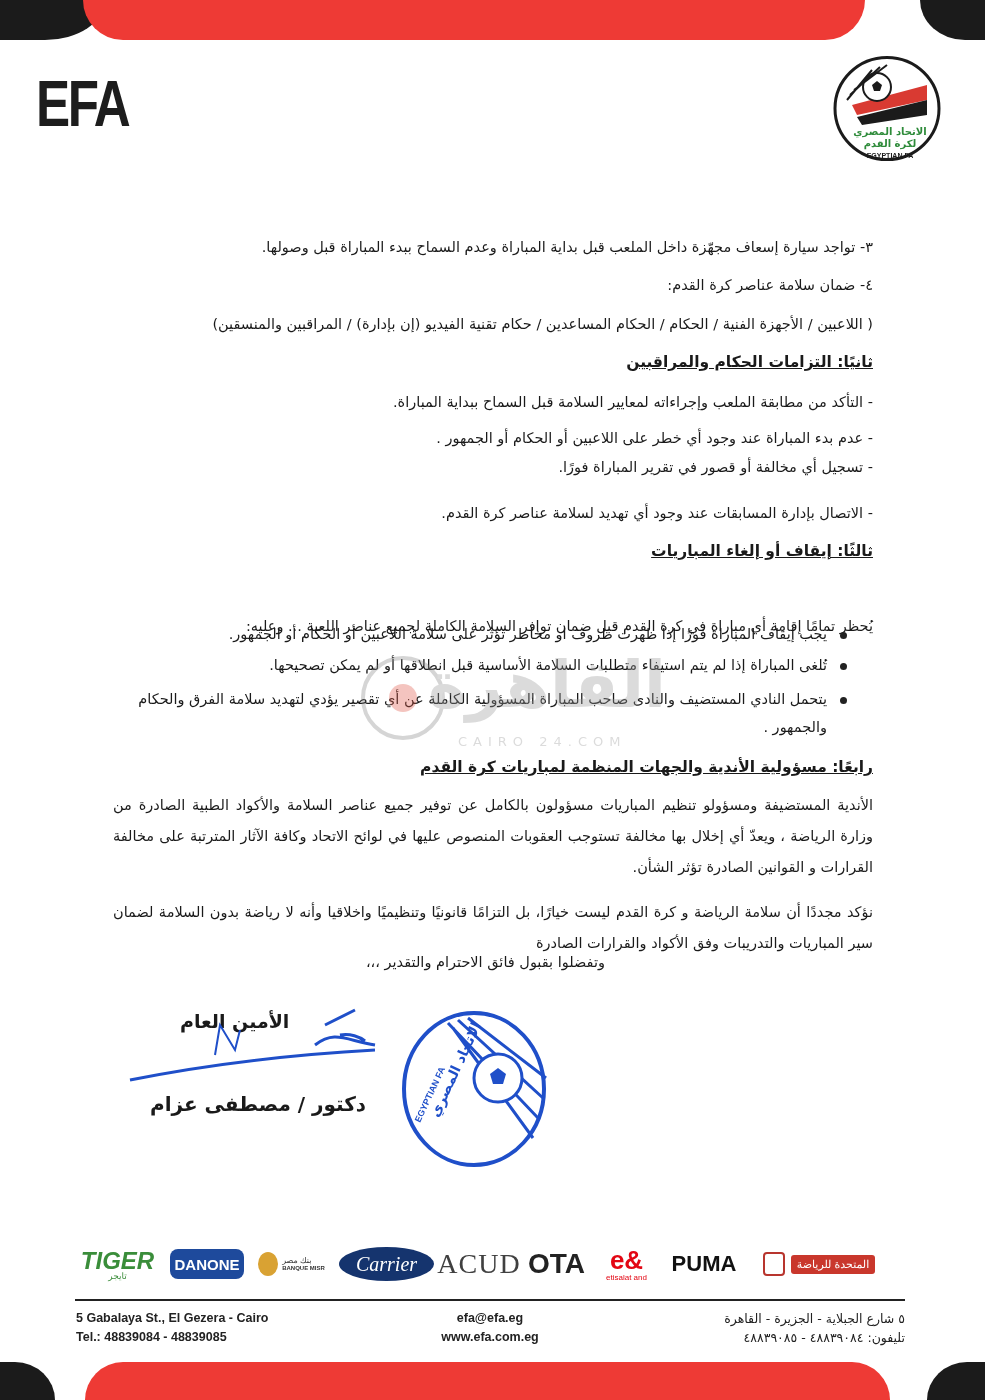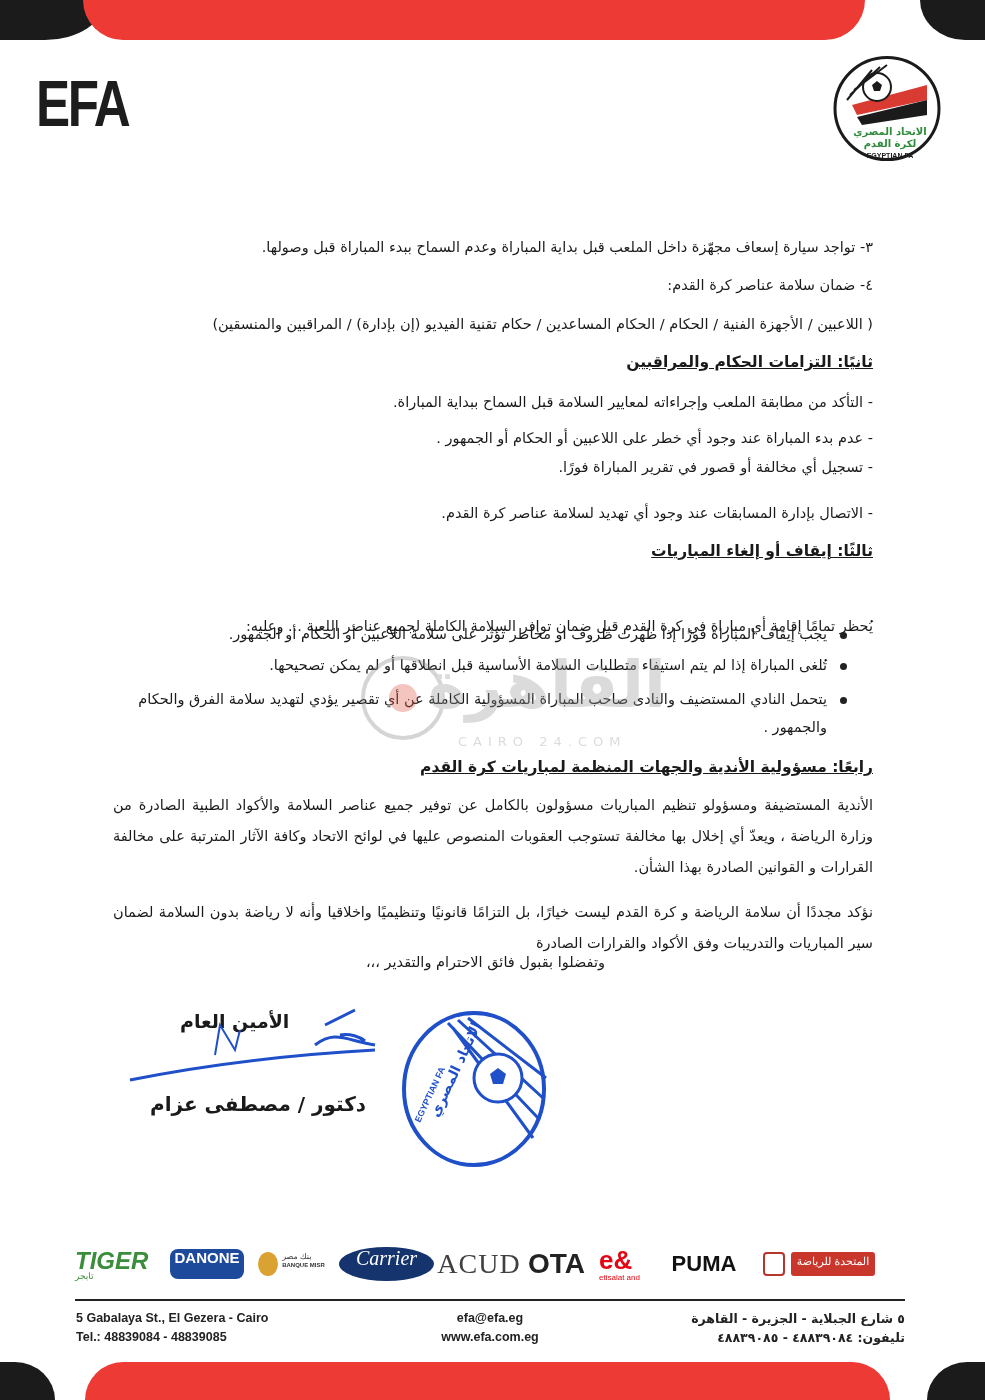--- a/index.html
+++ b/index.html
@@ -17,25 +17,25 @@
   .para { right:112px; width:760px; direction:rtl; text-align:justify; text-align-last:right; font-size:14.5px; line-height:31px; }
   .watermark { left:358px; top:648px; width:270px; height:110px; opacity:0.35; }
   .wm-text { font-size:13px; letter-spacing:6px; color:#999; }
   .sig-title { left:180px; top:1010px; font-weight:bold; font-size:19px; direction:rtl; }
   .sig-name { left:150px; top:1092px; font-weight:bold; font-size:20px; direction:rtl; }
   .stamp { left:398px; top:1008px; width:152px; height:162px; }
   .sponsors { left:75px; top:1238px; width:840px; height:52px; display:flex; align-items:center; gap:10px; }
   .divider { left:75px; top:1299px; width:830px; height:2px; background:#222; }
   .footer-left { left:76px; top:1309px; font-family:"Liberation Sans", sans-serif; font-weight:bold; font-size:12.5px; line-height:19px; color:#222; }
   .footer-mid { left:410px; top:1309px; font-family:"Liberation Sans", sans-serif; font-weight:bold; font-size:12.5px; line-height:19px; text-align:center; width:160px; color:#222; }
-  .footer-right { right:80px; top:1309px; font-weight:bold; font-size:12.5px; line-height:19px; direction:rtl; text-align:right; color:#222; }
+  .footer-right { right:80px; top:1309px; font-weight:normal; font-size:12.5px; line-height:19px; direction:rtl; text-align:right; color:#222; }
   .bottom-left-black { left:0; top:1362px; width:55px; height:38px; background:#1b1b1b; border-top-right-radius:40px 38px; }
   .bottom-right-black { right:0; top:1362px; width:58px; height:38px; background:#1b1b1b; border-top-left-radius:40px 38px; }
   .bottom-red { left:85px; top:1362px; width:805px; height:38px; background:#ee3a35; border-top-left-radius:40px; border-top-right-radius:40px; }
-  .sp { display:flex; justify-content:center; font-family:"Liberation Sans", sans-serif; }
+  .sp { display:flex; align-items:center; justify-content:center; font-family:"Liberation Sans", sans-serif; }
 </style>
 </head>
 <body>
 
 <div class="abs top-left-black"></div>
 <div class="abs top-right-black"></div>
 <div class="abs top-red"></div>
 
 <div class="abs efa-logo">EFA</div>
 
@@ -75,21 +75,21 @@
 <div class="abs watermark">
   <svg width="90" height="90" viewBox="0 0 90 90" style="position:absolute;left:0;top:5px;">
     <circle cx="45" cy="45" r="40" fill="none" stroke="#888" stroke-width="4"></circle>
     <circle cx="45" cy="45" r="14" fill="#e05a4a"></circle>
   </svg>
   <div style="position:absolute;left:70px;top:0;font-size:64px;font-weight:bold;color:#999;direction:rtl;">القاهرة</div>
   <div class="wm-text" style="position:absolute;left:100px;top:86px;">CAIRO 24.COM</div>
 </div>
 
 <div class="abs text-block heading" style="top:757px;">رابعًا: مسؤولية الأندية والجهات المنظمة لمباريات كرة القدم</div>
-<div class="abs para" style="top:790px;">الأندية المستضيفة ومسؤولو تنظيم المباريات مسؤولون بالكامل عن توفير جميع عناصر السلامة والأكواد الطبية الصادرة من وزارة الرياضة ، ويعدّ أي إخلال بها مخالفة تستوجب العقوبات المنصوص عليها في لوائح الاتحاد وكافة الآثار المترتبة على مخالفة القرارات و القوانين الصادرة بهذا الشأن.</div>
+<div class="abs para" style="top:790px;">الأندية المستضيفة ومسؤولو تنظيم المباريات مسؤولون بالكامل عن توفير جميع عناصر السلامة والأكواد الطبية الصادرة من وزارة الرياضة ، ويعدّ أي إخلال بها مخالفة تستوجب العقوبات المنصوص عليها في لوائح الاتحاد وكافة الآثار المترتبة على مخالفة القرارات و القوانين الصادرة تؤثر الشأن.</div>
 <div class="abs para" style="top:886px;margin-top:11px;">نؤكد مجددًا أن سلامة الرياضة و كرة القدم ليست خيارًا، بل التزامًا قانونيًا وتنظيميًا واخلاقيا وأنه لا رياضة بدون السلامة  لضمان سير المباريات والتدريبات وفق الأكواد والقرارات الصادرة</div>
 
 <div class="abs text-block" style="top:953px; right:380px;">وتفضلوا بقبول فائق الاحترام والتقدير ،،،</div>
 
 <div class="abs sig-title">الأمين العام</div>
 <svg class="abs" style="left:125px;top:1005px;" width="255" height="85" viewBox="0 0 255 85">
   <path d="M5 75 C 80 60, 160 50, 250 45" stroke="#1f4fc9" stroke-width="3" fill="none"></path>
   <path d="M200 20 L230 5 M190 40 C 210 25, 220 35, 250 40 M215 30 C 225 28, 235 32, 240 36" stroke="#1f4fc9" stroke-width="3" fill="none"></path>
   <path d="M90 50 L95 20 L110 45 L115 25" stroke="#1f4fc9" stroke-width="2" fill="none"></path>
 </svg>

